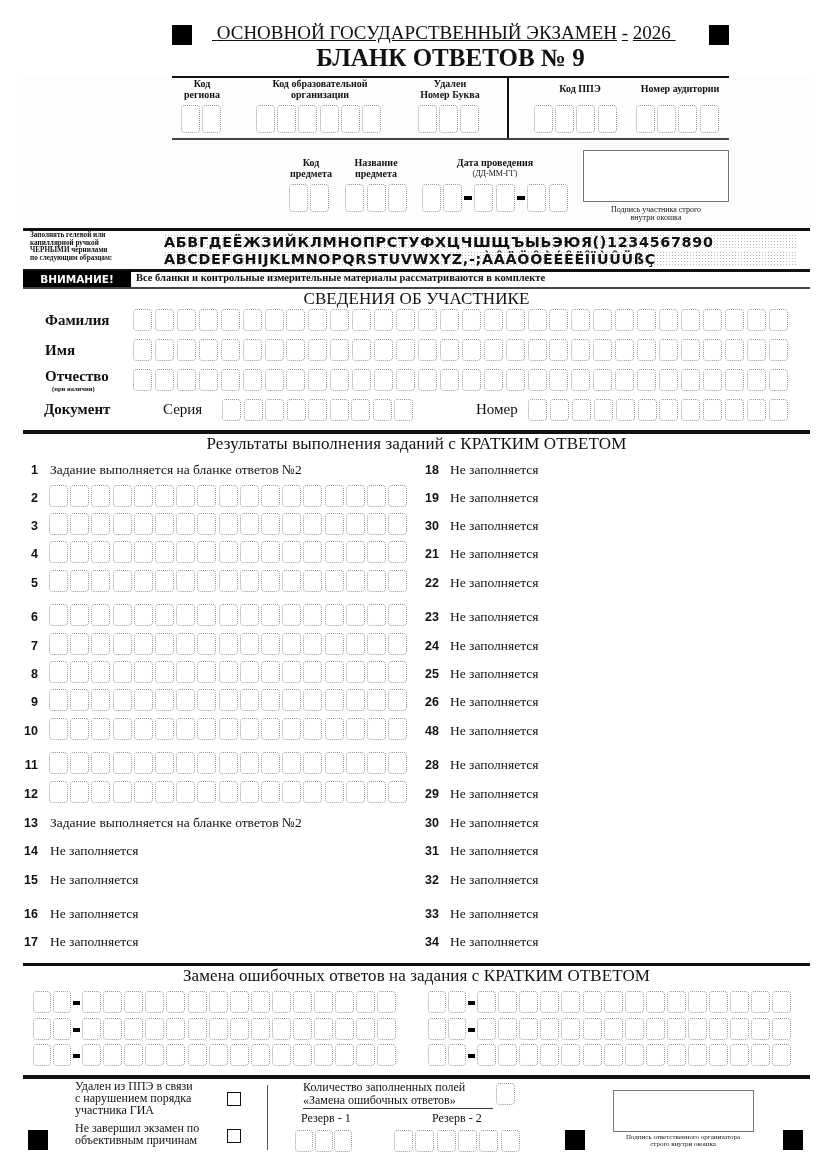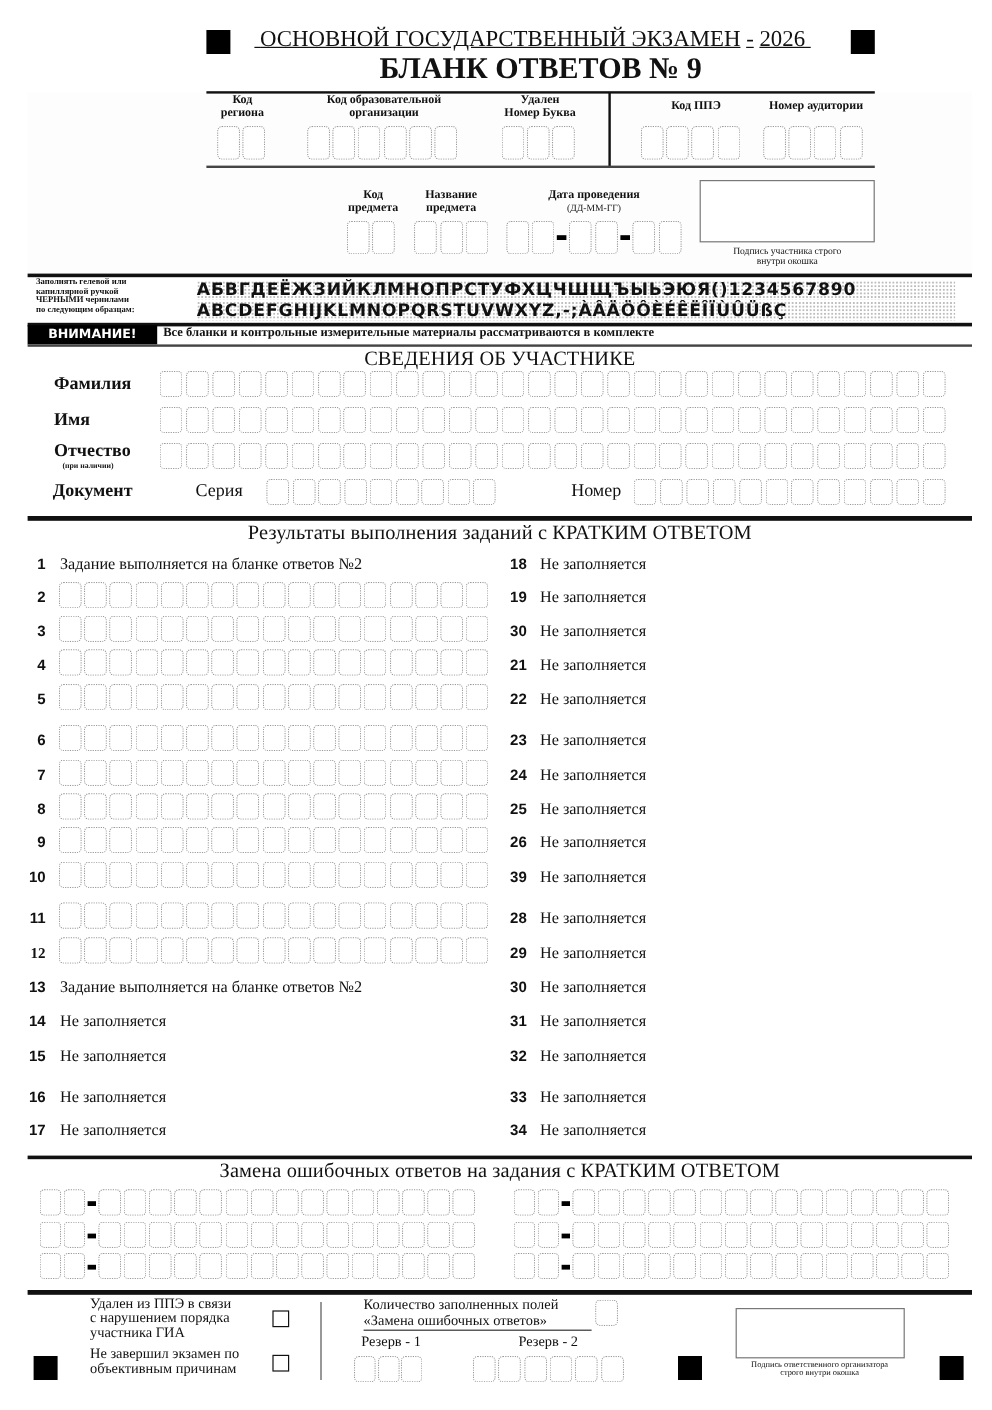--- a/index.html
+++ b/index.html
@@ -481,21 +481,21 @@
       <div class="cell" style="left: 169.6px; top: 0px; width: 19px; height: 22px;"></div>
       <div class="cell" style="left: 190.8px; top: 0px; width: 19px; height: 22px;"></div>
       <div class="cell" style="left: 212px; top: 0px; width: 19px; height: 22px;"></div>
       <div class="cell" style="left: 233.2px; top: 0px; width: 19px; height: 22px;"></div>
       <div class="cell" style="left: 254.4px; top: 0px; width: 19px; height: 22px;"></div>
       <div class="cell" style="left: 275.6px; top: 0px; width: 19px; height: 22px;"></div>
       <div class="cell" style="left: 296.8px; top: 0px; width: 19px; height: 22px;"></div>
       <div class="cell" style="left: 318px; top: 0px; width: 19px; height: 22px;"></div>
       <div class="cell" style="left: 339.2px; top: 0px; width: 19px; height: 22px;"></div>
     </div>
-    <div class="row-num" style="left: 16px; top: 787px; font-family: Liberation Serif, serif;">12</div>
+    <div class="row-num" style="left: 16px; top: 787px;">12</div>
     <div class="abs" style="left: 49px; top: 781px;">
       <div class="cell" style="left: 0px; top: 0px; width: 19px; height: 22px;"></div>
       <div class="cell" style="left: 21.2px; top: 0px; width: 19px; height: 22px;"></div>
       <div class="cell" style="left: 42.4px; top: 0px; width: 19px; height: 22px;"></div>
       <div class="cell" style="left: 63.6px; top: 0px; width: 19px; height: 22px;"></div>
       <div class="cell" style="left: 84.8px; top: 0px; width: 19px; height: 22px;"></div>
       <div class="cell" style="left: 106px; top: 0px; width: 19px; height: 22px;"></div>
       <div class="cell" style="left: 127.2px; top: 0px; width: 19px; height: 22px;"></div>
       <div class="cell" style="left: 148.4px; top: 0px; width: 19px; height: 22px;"></div>
       <div class="cell" style="left: 169.6px; top: 0px; width: 19px; height: 22px;"></div>
@@ -531,21 +531,21 @@
     <div class="row-num" style="left: 417px; top: 576px;">22</div>
     <div class="row-text" style="left: 450px; top: 575px;">Не заполняется</div>
     <div class="row-num" style="left: 417px; top: 610px;">23</div>
     <div class="row-text" style="left: 450px; top: 609px;">Не заполняется</div>
     <div class="row-num" style="left: 417px; top: 639px;">24</div>
     <div class="row-text" style="left: 450px; top: 638px;">Не заполняется</div>
     <div class="row-num" style="left: 417px; top: 667px;">25</div>
     <div class="row-text" style="left: 450px; top: 666px;">Не заполняется</div>
     <div class="row-num" style="left: 417px; top: 695px;">26</div>
     <div class="row-text" style="left: 450px; top: 694px;">Не заполняется</div>
-    <div class="row-num" style="left: 417px; top: 724px;">39</div>
+    <div class="row-num" style="left: 417px; top: 724px;">48</div>
     <div class="row-text" style="left: 450px; top: 723px;">Не заполняется</div>
     <div class="row-num" style="left: 417px; top: 758px;">28</div>
     <div class="row-text" style="left: 450px; top: 757px;">Не заполняется</div>
     <div class="row-num" style="left: 417px; top: 787px;">29</div>
     <div class="row-text" style="left: 450px; top: 786px;">Не заполняется</div>
     <div class="row-num" style="left: 417px; top: 816px;">30</div>
     <div class="row-text" style="left: 450px; top: 815px;">Не заполняется</div>
     <div class="row-num" style="left: 417px; top: 844px;">31</div>
     <div class="row-text" style="left: 450px; top: 843px;">Не заполняется</div>
     <div class="row-num" style="left: 417px; top: 873px;">32</div>

